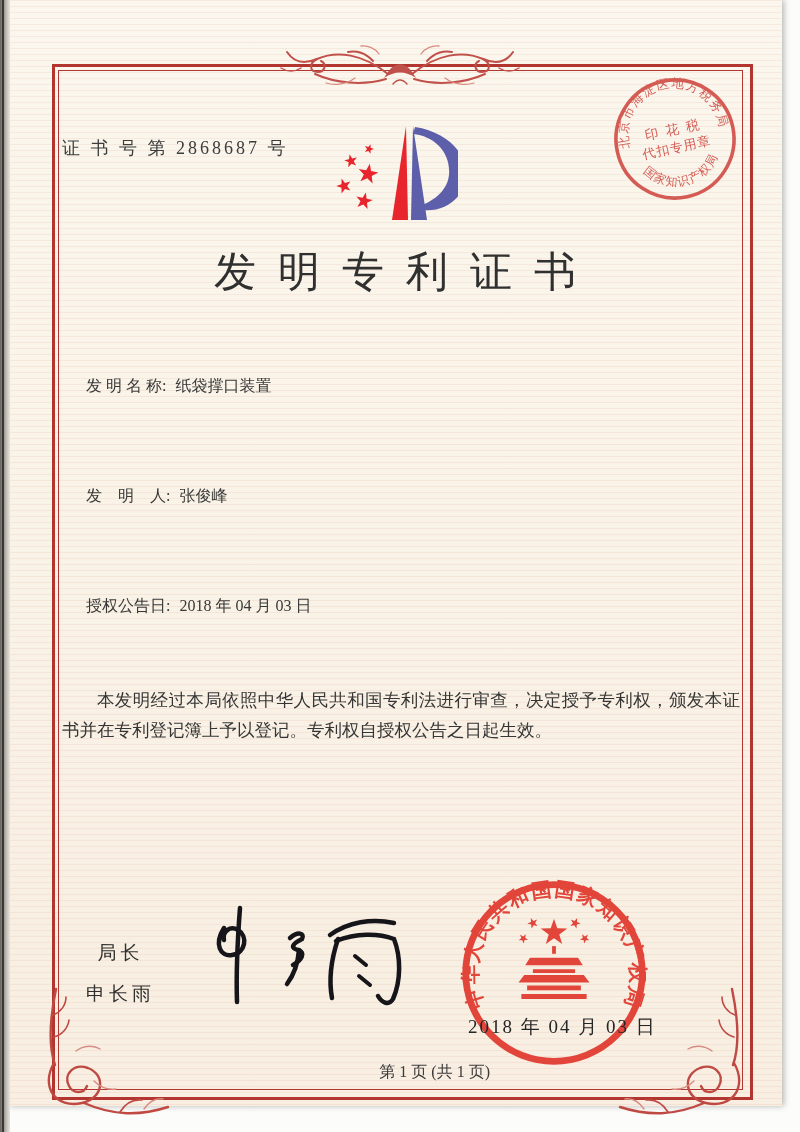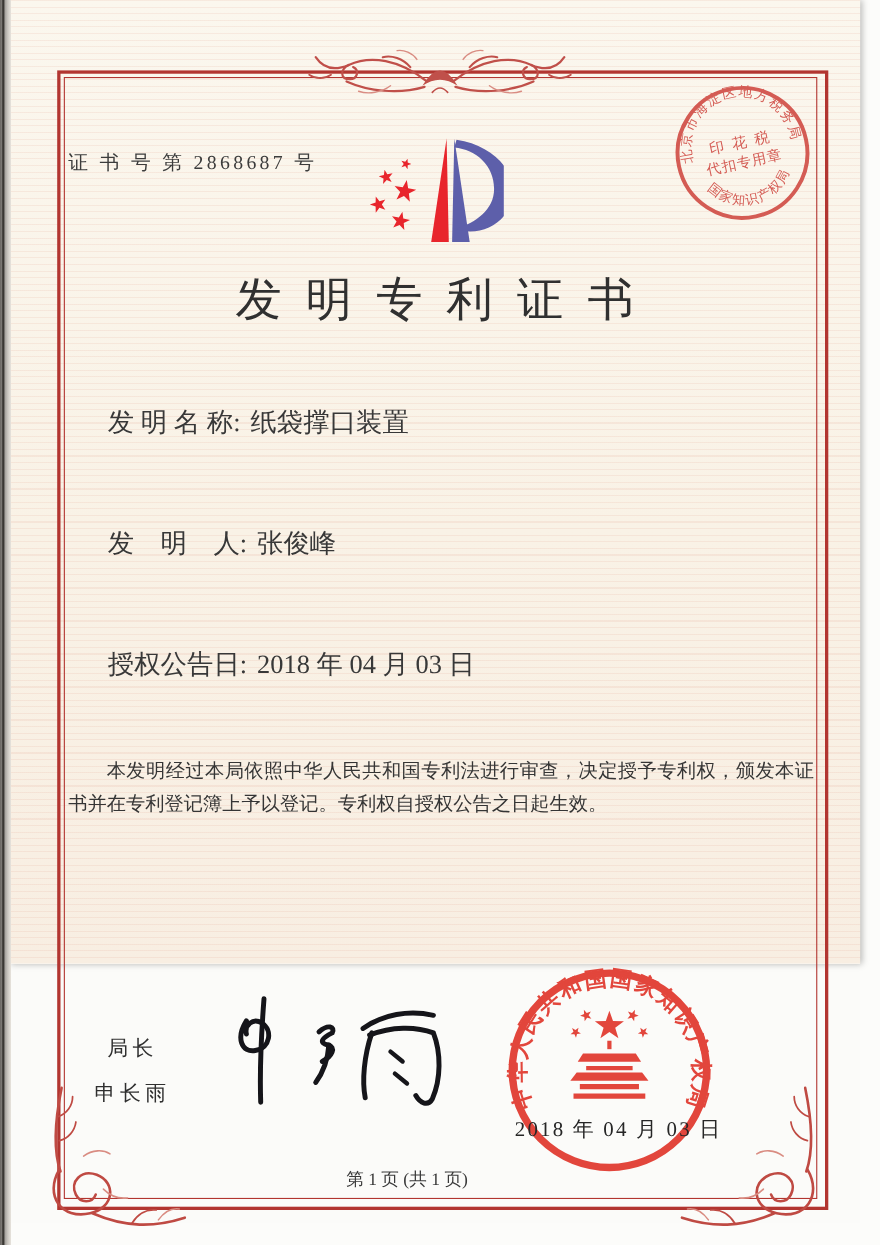--- a/index.html
+++ b/index.html
@@ -1,46 +1,46 @@
 <!DOCTYPE html>
 <html><head>
 <meta charset="utf-8">
 <style>
   html,body{margin:0;padding:0;width:800px;height:1132px;background:#fbfbf9;overflow:hidden;
     font-family:"Liberation Serif", serif;}
   .scan-edge-left{position:absolute;left:0;top:0;width:10px;height:1132px;
     background:linear-gradient(90deg,#6a6662 0%,#8d8a86 30%,#c9c5bf 70%,#e8e4dd 100%);}
   .scan-edge-left:before{content:"";position:absolute;left:2px;top:0;width:2px;height:100%;background:#3a3733;}
-  .paper{position:absolute;left:8px;top:0;width:774px;height:876px;
+  .paper{position:absolute;left:8px;top:0;width:774px;height:1106px;
     background:
       repeating-linear-gradient(180deg, rgba(223,150,130,0.14) 0px, rgba(223,150,130,0.14) 1px, rgba(0,0,0,0) 1px, rgba(0,0,0,0) 6px),
       linear-gradient(180deg,#fbf7ee 0%,#f9f2e6 55%,#f8eee2 100%);
     box-shadow:2px 0 6px rgba(0,0,0,0.28);}
   .frame-outer{position:absolute;left:44px;top:64px;width:695px;height:1030px;
     border:3px solid #b23530;}
   .frame-inner{position:absolute;left:3px;top:3px;width:683px;height:1018px;border:1px solid #b23530;}
   .ornament{position:absolute;}
   .cert-number{position:absolute;left:54px;top:136px;font-size:18px;color:#3c3c3c;letter-spacing:3px;}
   .logo{position:absolute;left:310px;top:120px;}
   .stamp{position:absolute;left:600px;top:72px;transform:rotate(-12deg);opacity:.88;}
   .title{position:absolute;left:0;top:244px;width:774px;text-align:center;font-size:42px;
     color:#303030;letter-spacing:22px;text-indent:22px;font-weight:400;}
-  .fields{position:absolute;left:54px;top:348px;font-size:24px;color:#383838;}
+  .fields{position:absolute;left:54px;top:348px;font-size:16px;color:#383838;}
   .field-row{margin-bottom:35px;line-height:25px;white-space:pre;}
   .field-row .val{margin-left:9px;}
   .body-text{position:absolute;left:54px;top:686px;width:678px;font-size:17.5px;line-height:29.5px;
     color:#353535;text-align:justify;}
   .body-text p{margin:0;text-indent:2em;font-family:Liberation Serif, serif;}
   .officials{position:absolute;left:78px;top:940px;font-size:19px;color:#2f2f2f;
     font-family:"Liberation Sans", sans-serif;letter-spacing:4px;text-align:center;}
   .officials div{margin-bottom:15px;}
   .signature{position:absolute;left:172px;top:892px;}
   .seal{position:absolute;left:450px;top:877px;opacity:.9;}
   .seal-date{position:absolute;left:460px;top:1014px;font-size:19px;color:#262626;letter-spacing:2px;z-index:5;}
-  .footer{position:absolute;left:242px;top:1062px;width:240px;text-align:center;font-size:16px;color:#3a3a3a;}
+  .footer{position:absolute;left:242px;top:1062px;width:240px;text-align:right;font-size:16px;color:#3a3a3a;}
   .scan-strip-right{position:absolute;left:782px;top:0;width:18px;height:1132px;background:#fcfcfa;}
   .scan-strip-bottom{position:absolute;left:8px;top:1112px;width:792px;height:20px;background:#fcfcfa;}
 </style>
 </head>
 <body>
 
 <div class="scan-strip-right"></div>
 <div class="scan-strip-bottom"></div>
 
 <div class="paper">

